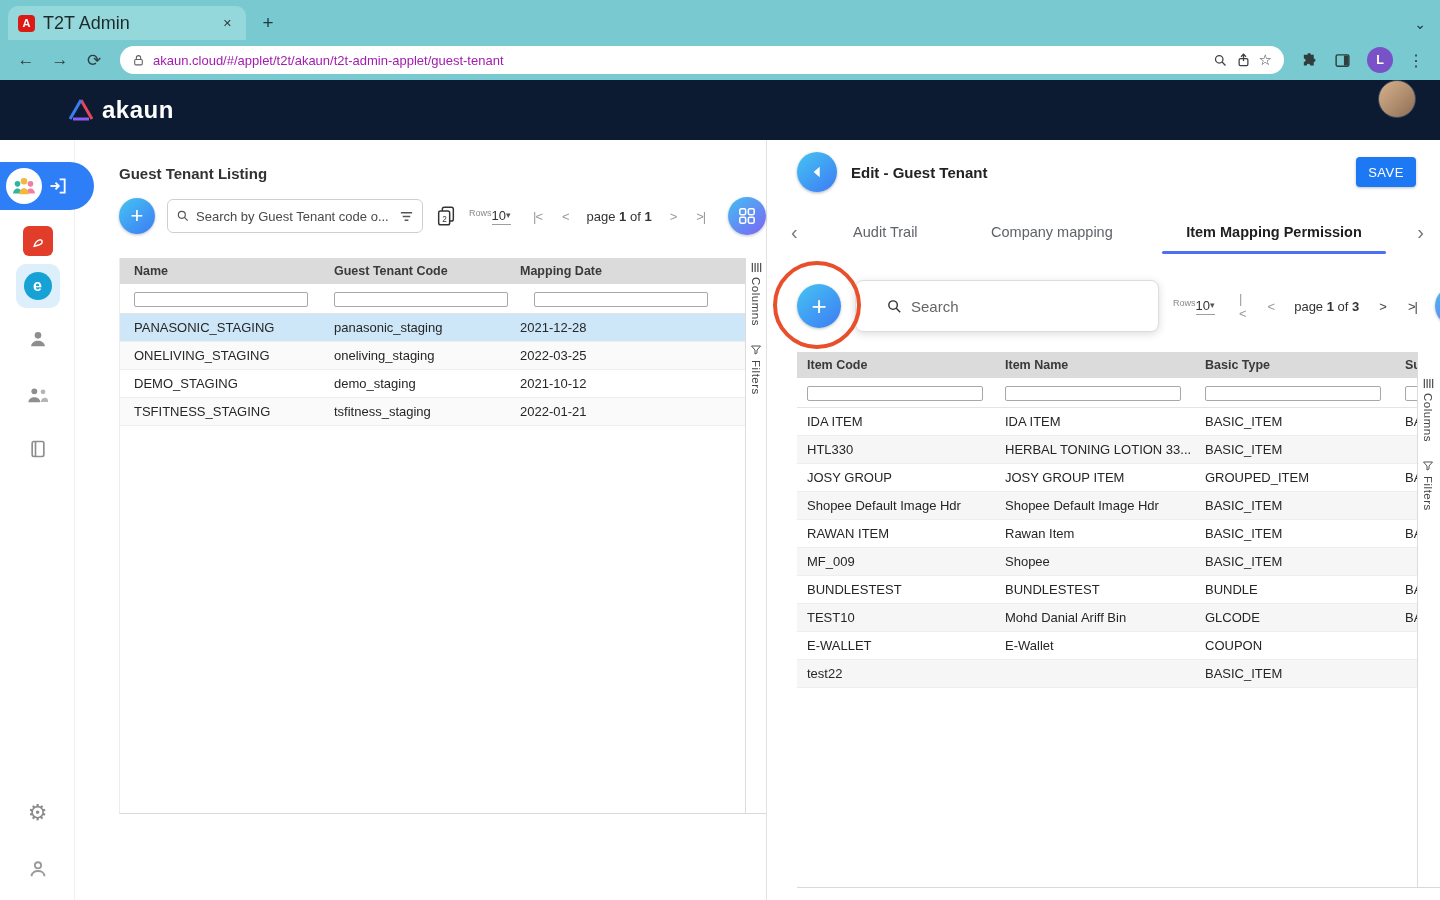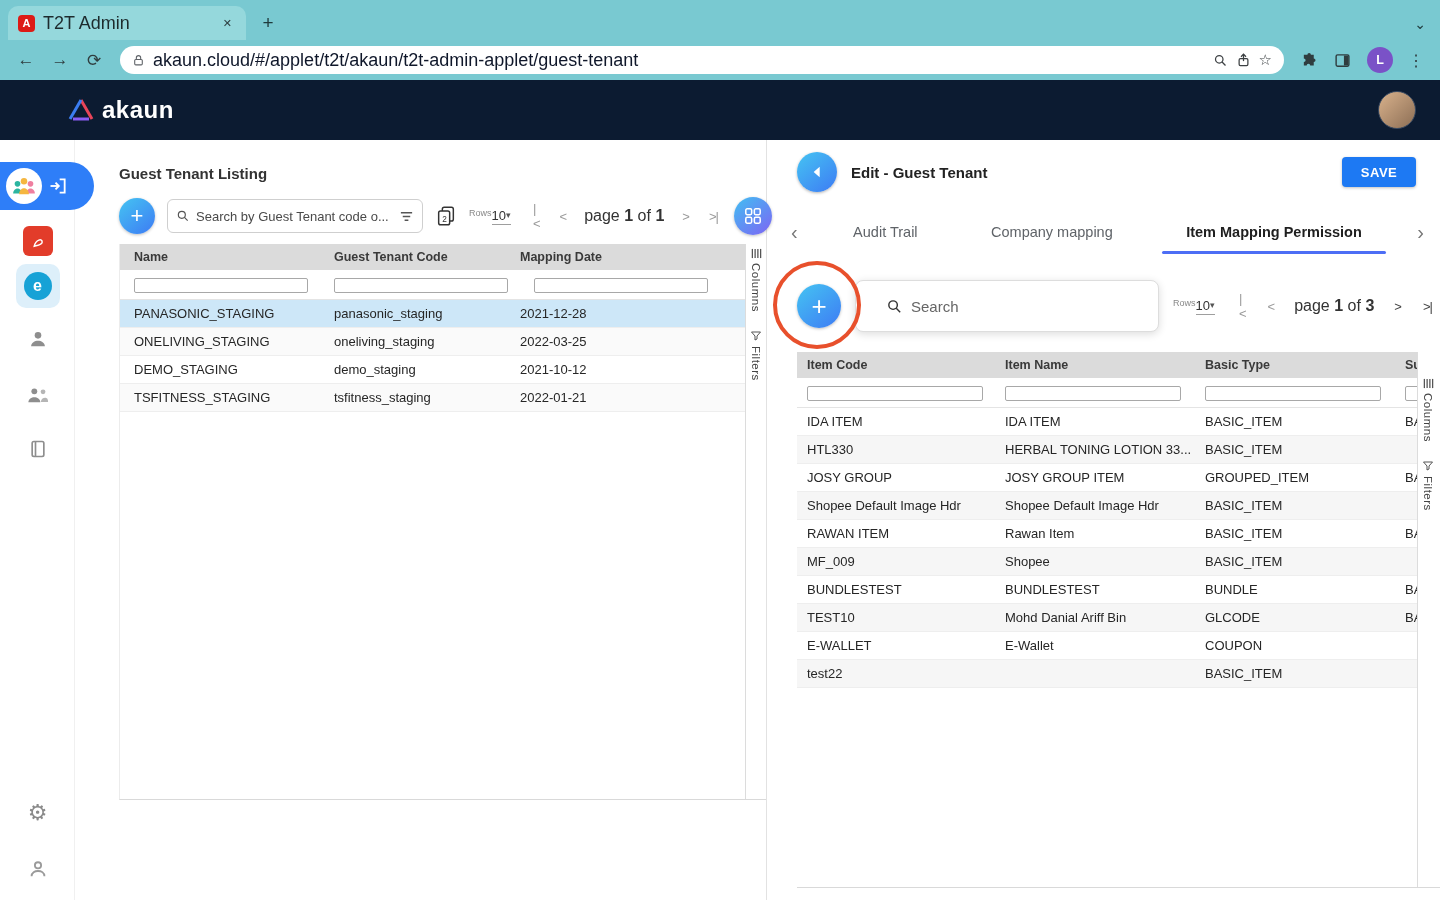--- a/index.html
+++ b/index.html
@@ -16,31 +16,31 @@
              font-size:11px; font-weight:bold; display:flex; align-items:center; justify-content:center; }
   .btab-title { flex:1; font-size:18px; color:#1d2b2d; white-space:nowrap; overflow:hidden; }
   .btab-close { font-size:11px; color:#2c3e40; padding:2px 4px; }
   .newtab { width:28px; height:28px; margin:0 0 3px 8px; display:flex; align-items:center; justify-content:center;
             font-size:19px; color:#1f3a3c; }
   .strip-caret { position:absolute; right:14px; bottom:8px; font-size:14px; color:#1f3a3c; }
   .btoolbar { height:40px; display:flex; align-items:center; padding:0 12px; gap:6px; }
   .nav-ic { font-size:17px; color:#2f3d3f; width:28px; text-align:center; }
   .urlbar { flex:1; height:28px; background:#fff; border-radius:14px; margin:0 6px;
             display:flex; align-items:center; padding:0 12px; gap:8px; }
-  .url-text { flex:1; font-size:18px; color:#0f172a; white-space:nowrap; overflow:hidden; }
+  .url-text { flex:1; font-size:13px; color:#a21caf; white-space:nowrap; overflow:hidden; }
   .pill-ic { display:inline-flex; color:#444; }
   .star { font-size:15px; color:#3c4043; }
   .chrome-right-ic { display:inline-flex; color:#2f3d3f; margin:0 5px; }
   .avatar-l { width:26px; height:26px; border-radius:50%; background:#7a52c7; color:#fff;
               font-size:12.5px; font-weight:bold; display:flex; align-items:center; justify-content:center; margin:0 5px; }
   .dots { font-size:16px; color:#2f3d3f; margin:0 4px; }
 
   
   .app-nav { position:absolute; left:0; top:80px; width:100%; height:60px; background:#0c1b31;
-             display:flex; align-items:center; padding:0 24px 0 68px; }
+             display:flex; padding:0 24px 0 68px; }
   .brand { display:flex; align-items:center; gap:8px; }
   .brand-text { color:#fff; font-size:24px; font-weight:bold; letter-spacing:.5px; }
   .nav-avatar { margin-left:auto; width:38px; height:38px; border-radius:50%;
                 background:linear-gradient(135deg,#d9b28c,#8c6e55); border:1px solid #3a4a61; }
 
   
   .app-body { position:absolute; left:0; top:140px; width:1440px; height:760px; background:#fff; }
   .sidebar { position:absolute; left:0; top:0; width:75px; height:760px; background:#fff;
              border-right:1px solid #f0f0f0; z-index:5; }
   .main { position:absolute; left:75px; top:0; width:1365px; height:760px; }
@@ -64,21 +64,21 @@
               box-shadow:0 1px 3px rgba(0,0,0,.25); flex:none; }
   .btn-grid { width:38px; height:38px; border-radius:50%; background:linear-gradient(140deg,#41bff2,#7e64f4);
               display:flex; align-items:center; justify-content:center; box-shadow:0 1px 3px rgba(0,0,0,.25); flex:none; }
   .rows-box { display:flex; flex-direction:row; width:48px; flex:none; }
   .rows-label { font-size:9px; color:#888; }
   .rows-select { display:flex; justify-content:space-between; align-items:center; font-size:13px; color:#333;
                  border-bottom:1px solid #9e9e9e; padding-bottom:1px; }
   .rows-caret { font-size:9px; color:#555; }
   .pg { font-size:13px; color:#9a9a9a; letter-spacing:-1px; padding:0 4px; }
   .pg.on { color:#444; }
-  .pg-text { font-size:16px; color:#333; padding:0 2px; white-space:nowrap; }
+  .pg-text { font-size:13px; color:#333; padding:0 2px; white-space:nowrap; }
   .pg-text b { font-weight:bold; }
 
   .thead { display:flex; background:#dbdbdb; height:26px; align-items:center; }
   .th { font-size:12.5px; font-weight:600; color:#3a3a3a; }
   .tfilter { display:flex; height:30px; align-items:center; border-bottom:1px solid #e4e4e4; background:#fff; }
   .flt { height:15px; border:1px solid #a8a8a8; border-radius:2px; background:#fff; width:174px; margin-left:14px; }
   .trow { display:flex; height:28px; align-items:center; border-bottom:1px solid #eeeeee; background:#fff; font-size:13px; color:#262626; }
   .trow.alt { background:#f6f6f6; }
   .trow.selected { background:#cde7f8; }
   .td { white-space:nowrap; overflow:hidden; text-overflow:ellipsis; }
@@ -87,36 +87,36 @@
   .rail-group { display:flex; flex-direction:column; align-items:center; margin-bottom:18px; }
   .rail-txt { writing-mode:vertical-rl; font-size:11.5px; color:#444; margin-top:4px; letter-spacing:.5px; }
 
   
   .lp { position:absolute; left:44px; top:25px; width:647px; }
   .lp-toolbar { display:flex; align-items:center; gap:12px; margin-top:12px; height:44px; }
   .lp-search { width:256px; height:34px; border:1px solid #cfcfcf; border-radius:6px; display:flex;
                align-items:center; padding:0 8px; gap:6px; background:#fff; flex:none; }
   .lp-search input { flex:1; border:none; outline:none; font-size:13px; color:#444; background:transparent; font-family:inherit; }
   .lp-search input::placeholder { color:#4a4a4a; opacity:1; }
-  .lp-table-wrap { margin-top:6px; display:flex; height:556px; border-bottom:1px solid #d9d9d9; border-left:1px solid #ececec; }
+  .lp-table-wrap { margin-top:20px; display:flex; height:556px; border-bottom:1px solid #d9d9d9; border-left:1px solid #ececec; }
   .lp-table { width:625px; }
   .lp .c1 { width:200px; padding-left:14px; }
   .lp .c2 { width:200px; padding-left:14px; }
   .lp .c3 { flex:1; padding-right:18px; }
   .lp .tfilter .c3 { text-align:left; }
   .lp .trow.alt { background:#fafafa; }
 
   
   .rp { position:absolute; left:702px; top:0; width:663px; height:760px; }
   .rp-header { position:absolute; left:20px; top:12px; right:24px; height:40px; display:flex; align-items:center; gap:14px; }
   .btn-back { width:40px; height:40px; border-radius:50%; background:linear-gradient(140deg,#45c4f2,#3d7bf4);
               display:flex; align-items:center; justify-content:center; box-shadow:0 1px 3px rgba(0,0,0,.3); flex:none; }
   .rp-title { font-size:15px; font-weight:bold; color:#222; }
-  .btn-save { margin-left:auto; width:74px; height:30px; background:#1d79f3; color:#fff; font-size:13px;
-              font-weight:bold; border:none; border-radius:4px; letter-spacing:.5px; box-shadow:0 1px 3px rgba(0,0,0,.25); }
+  .btn-save { margin-left:auto; width:60px; height:30px; background:#1d79f3; color:#fff; font-size:13px;
+              font-weight:normal; border:none; border-radius:4px; letter-spacing:.5px; box-shadow:0 1px 3px rgba(0,0,0,.25); }
   .tabs { position:absolute; left:8px; top:70px; right:10px; height:44px; display:flex; align-items:center; }
   .tab-chevron { font-size:20px; color:#777; padding:0 6px; }
   .tab-items { flex:1; display:flex; justify-content:space-evenly; align-items:stretch; height:100%; }
   .tab-item { display:flex; align-items:center; padding:0 24px; font-size:14.5px; color:#5f6368; position:relative; white-space:nowrap; }
   .tab-item.active { color:#1f1f1f;font-weight:bold; }
   .tab-item.active::after { content:""; position:absolute; left:0; right:0; bottom:0; height:3px; background:#4d6ef5; border-radius:2px; }
   .rp-toolbar { position:absolute; left:20px; top:122px; right:26px; height:88px; display:flex; align-items:center; gap:14px; }
   .btn-plus.big { width:44px; height:44px; font-size:26px; }
   .annotation-ring { position:absolute; left:-24px; top:-1px; width:88px; height:88px; border:4px solid #e8502c;
                      border-radius:50%; pointer-events:none; z-index:9; }

